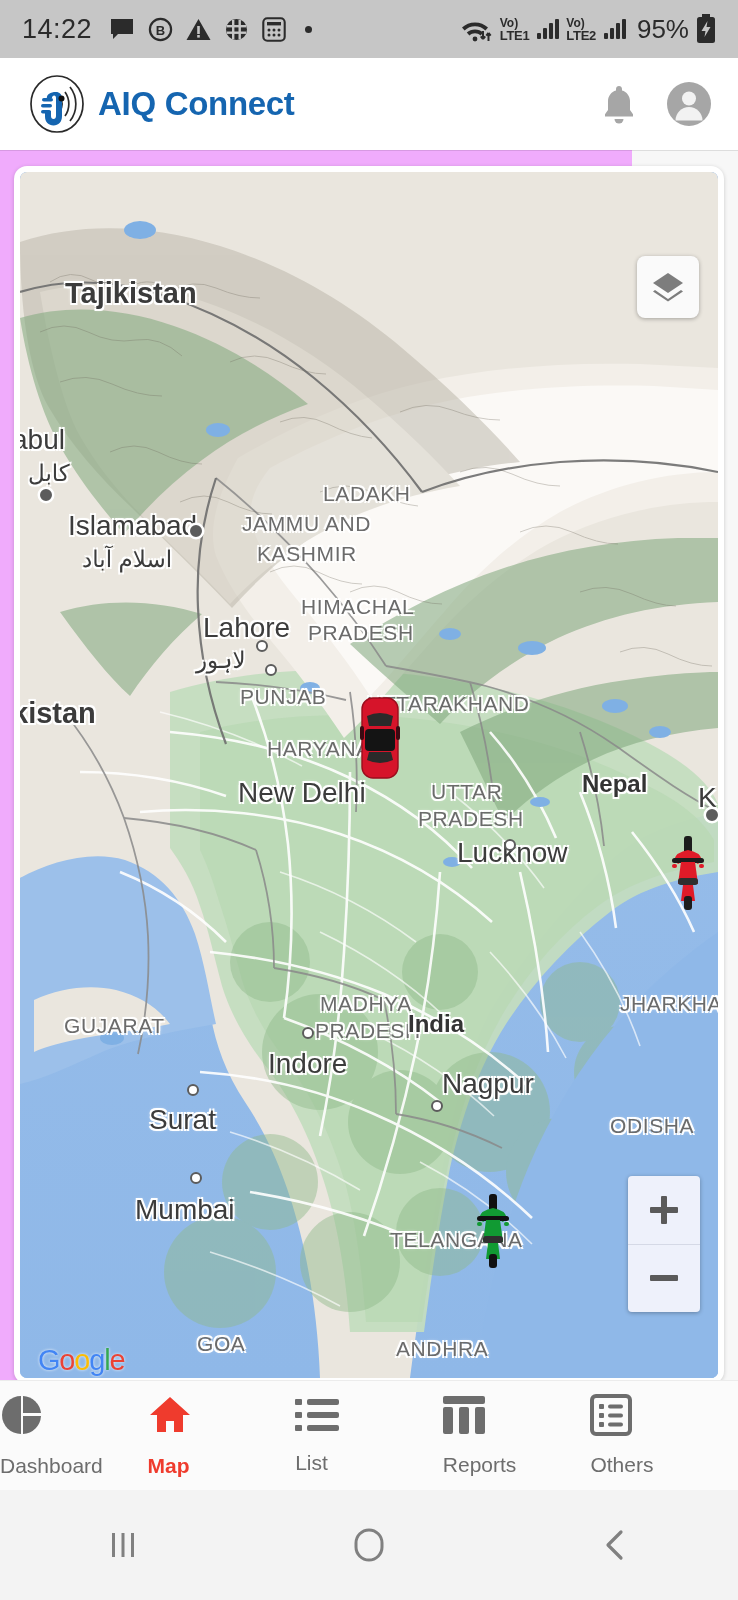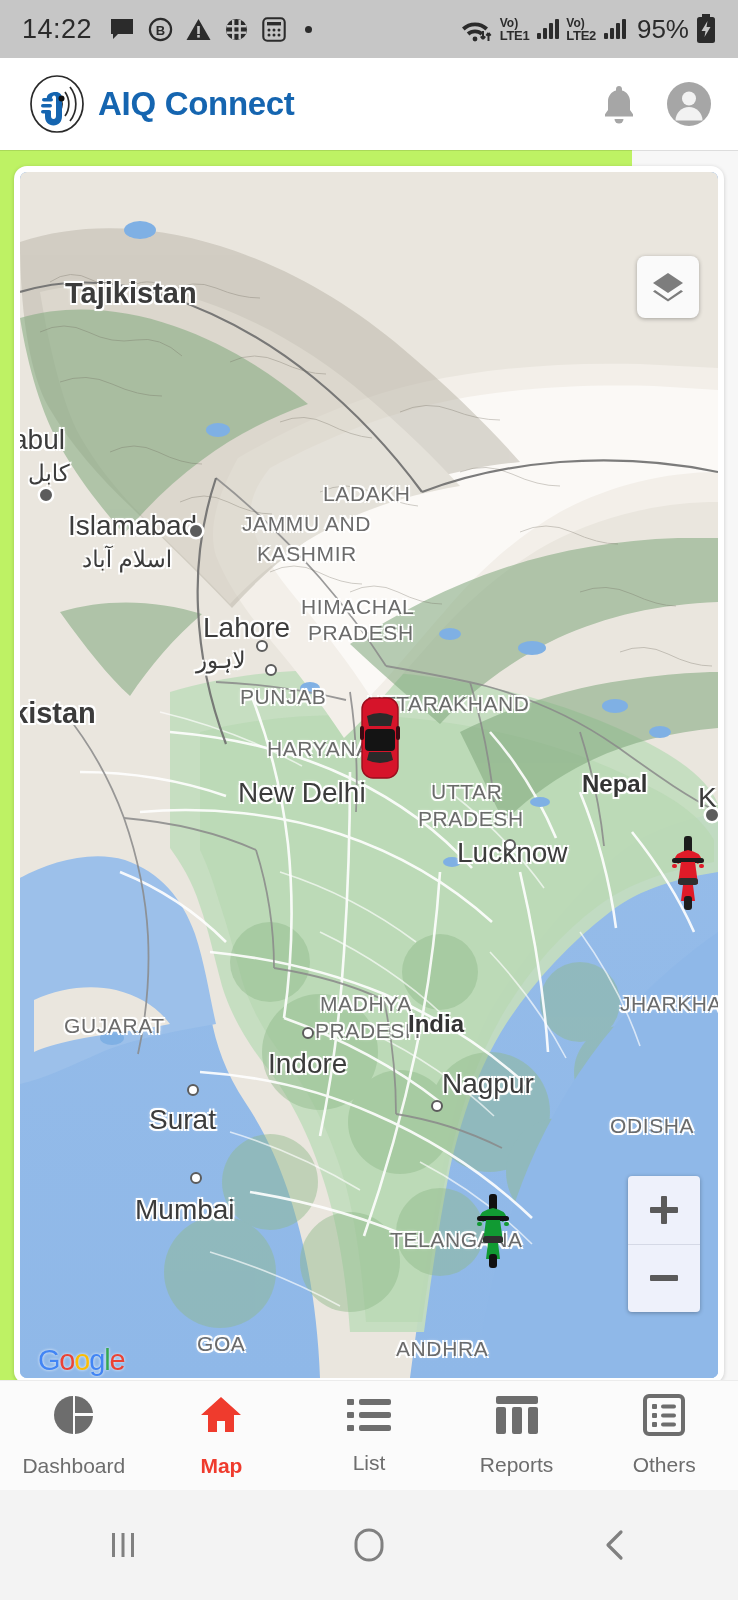--- a/index.html
+++ b/index.html
@@ -1,21 +1,21 @@
 <!DOCTYPE html>
 <html><head>
 <meta charset="utf-8">
 <style>
   * { margin:0; padding:0; box-sizing:border-box; }
   html,body { width:738px; height:1600px; overflow:hidden; }
   body {
     font-family:"Liberation Sans", sans-serif;
     background:#f7f7f7;
   }
-  #app { position:relative; width:632px; height:1600px; background:#bef264; }
+  #app { position:relative; width:632px; height:1600px; background:#f0abfc; }
 
   
   .statusbar{
     position:absolute; top:0; left:0; width:738px; height:58px;
     background:#c6c6c6; display:flex; align-items:center;
     padding:0 22px; color:#2b2b2b;
   }
   .sb-time{ font-size:27px; letter-spacing:.5px; font-weight:400; }
   .sb-left-icons{ display:flex; align-items:center; gap:13px; margin-left:17px; }
   .sb-spacer{ flex:1; }
@@ -110,21 +110,21 @@
 
   .vehicle{ position:absolute; pointer-events:auto; cursor:pointer; }
 
   
   .bottomnav{
     position:absolute; left:0; bottom:110px; width:738px; height:110px;
     background:#fbfbfb; border-top:1px solid #ececec;
     display:flex; align-items:center;
   }
   .navitem{
-    flex:1; display:flex; flex-direction:column; align-items:center;
+    flex:1; display:flex; flex-direction:column; align-items:flex-start;
     justify-content:center; gap:17px; cursor:pointer;
   }
   .navlabel{ font-size:21px; color:#6d6d6d; }
   .navitem.active .navlabel{ color:#ef3b2d; font-weight:700; }
 
   
   .androidnav{
     position:absolute; left:0; bottom:0; width:738px; height:110px;
     background:#f3f3f3; display:flex; align-items:center;
   }

